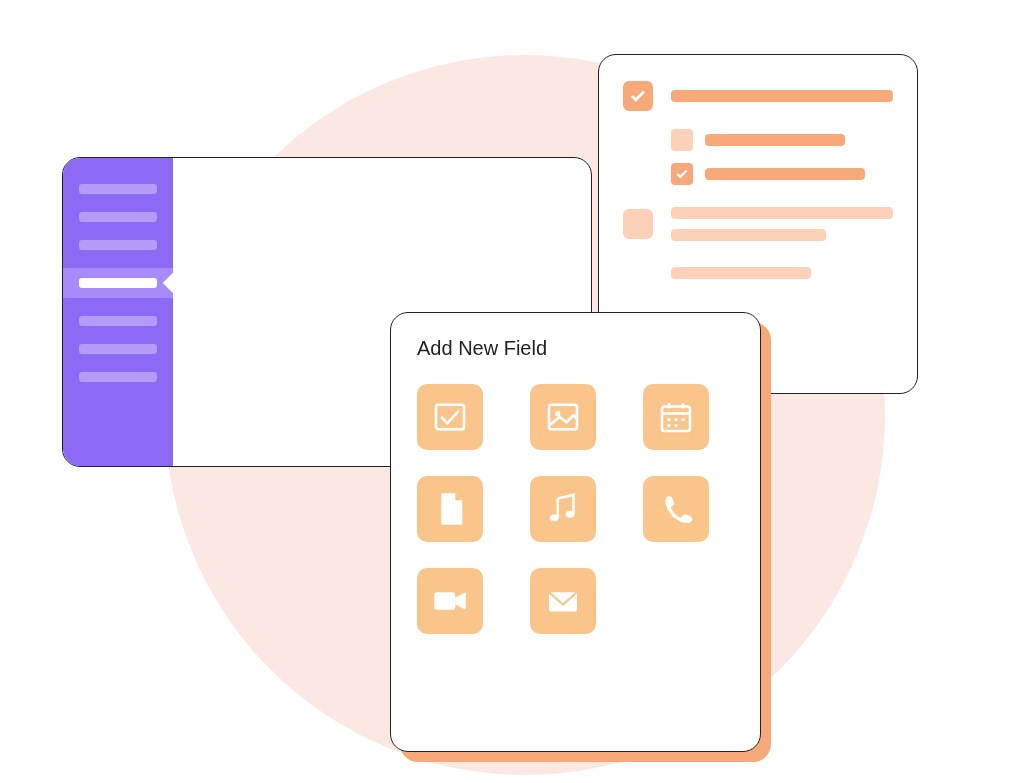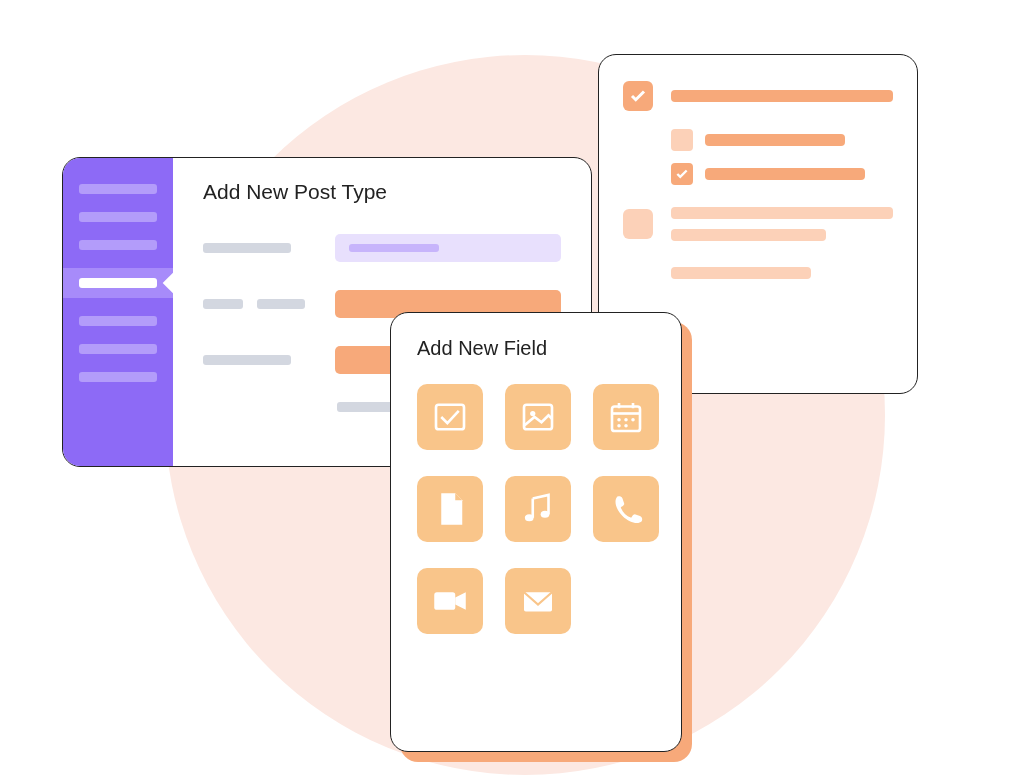--- a/index.html
+++ b/index.html
@@ -98,21 +98,21 @@
 .post-input.lav::after{content:"";position:absolute;left:14px;top:50%;transform:translateY(-50%);width:90px;height:8px;background:#c7b4fb;border-radius:3px;}
 .post-input.orange { background: #f7a97a; }
 .post-input.orange2 { background: #f7a97a; width: 60px; flex:0 0 60px; }
 .post-footer-bar { width: 90px; height:10px; background:#d3d7e0; border-radius:3px; margin: 6px auto 0;}
 
 
 .card-field {
   position: absolute;
   top: 312px;
   left: 390px;
-  width: 292px;
+  width: 371px;
   height: 440px;
   background: #fff;
   border: 1px solid #222;
   border-radius: 18px;
   padding: 24px 26px;
   box-shadow: 10px 10px 0 #f7a97a;
 }
 .field-title { font-size: 20px; color: #222; font-weight: 400; margin-bottom: 24px; }
 .field-grid {
   display: grid;
@@ -177,43 +177,20 @@
     <div class="side-item"></div>
     <div class="side-item"></div>
     <div class="side-item"></div>
     <div class="side-active-wrap">
       <div class="side-item active"></div>
       <div class="side-pointer"></div>
     </div>
     <div class="side-item"></div>
     <div class="side-item"></div>
     <div class="side-item"></div>
-  </div>
-  <div class="post-main">
-    <div class="post-title">Add New Post Type</div>
-    <div class="post-row">
-      <div class="post-label">
-        <div class="lbl-bar" style="width:88px"></div>
-      </div>
-      <div class="post-input lav"></div>
-    </div>
-    <div class="post-row">
-      <div class="post-label">
-        <div class="lbl-bar" style="width:40px"></div>
-        <div class="lbl-bar" style="width:48px"></div>
-      </div>
-      <div class="post-input orange"></div>
-    </div>
-    <div class="post-row">
-      <div class="post-label">
-        <div class="lbl-bar" style="width:88px"></div>
-      </div>
-      <div class="post-input orange2"></div>
-    </div>
-    <div class="post-footer-bar"></div>
   </div>
 </div>
 
 <div class="card-field">
   <div class="field-title">Add New Field</div>
   <div class="field-grid">
     <div class="field-tile">
       <svg viewBox="0 0 48 48">
           <rect x="8" y="10" width="32" height="28" rx="3" fill="none" stroke="#fff" stroke-width="3"></rect>
           <polyline points="14 24 21 31 34 17" fill="none" stroke="#fff" stroke-width="3"></polyline>

